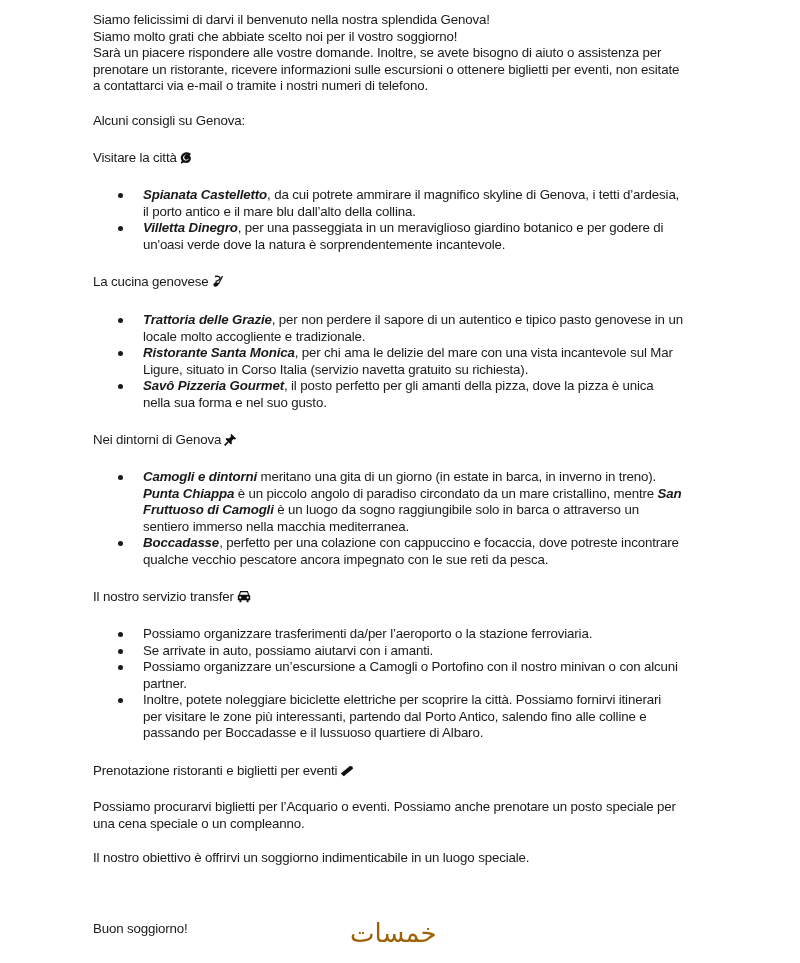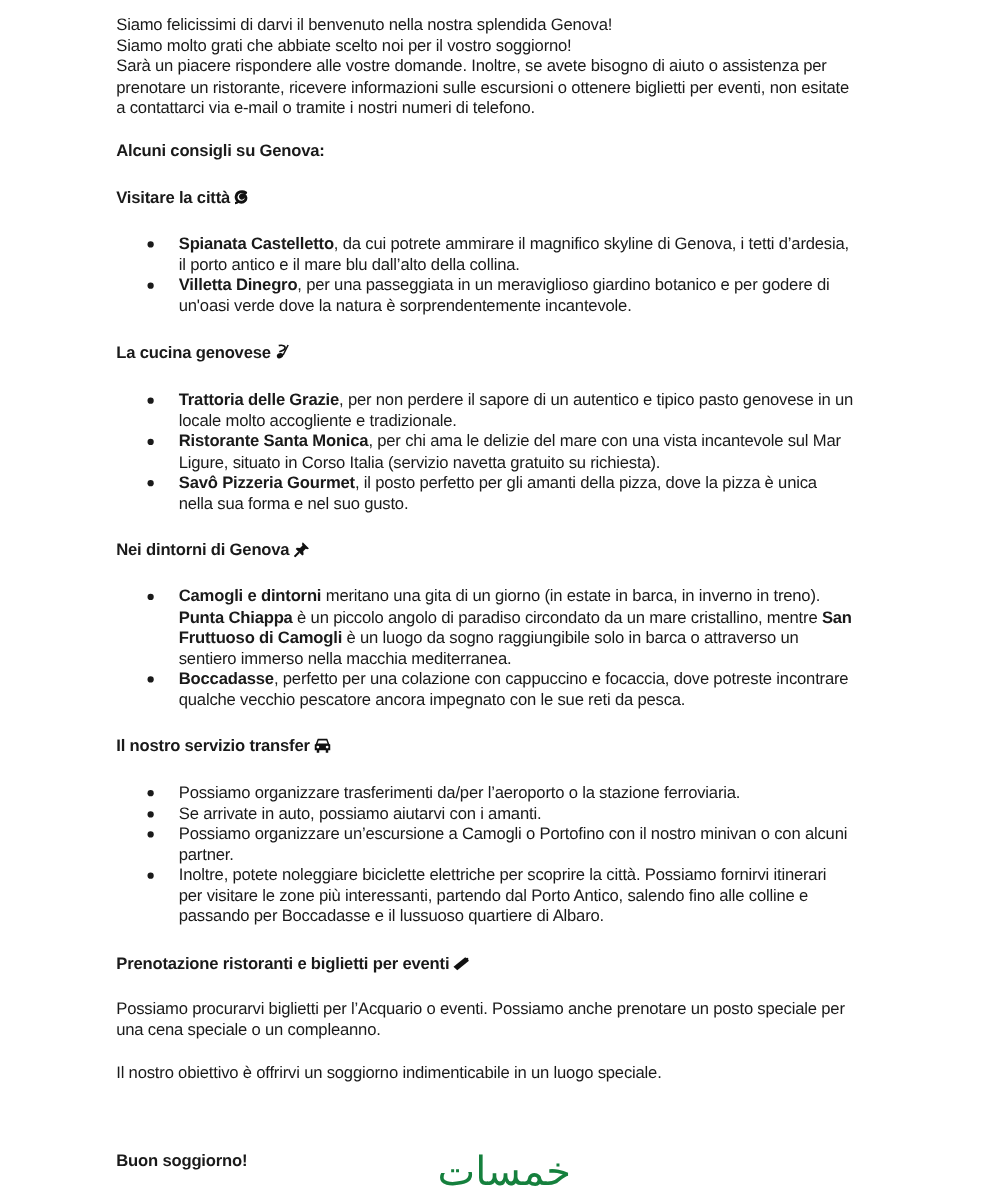--- a/index.html
+++ b/index.html
@@ -24,47 +24,47 @@
     text-align: center;
   }
   .line {
     position: absolute;
     left: 93px;
     white-space: nowrap;
     line-height: 16.5px;
     letter-spacing: -0.15px;
   }
   .heading {
-    font-weight: bold;
+    font-weight: normal;
   }
   .li-text {
     left: 143px;
   }
   .bullet {
     position: absolute;
     left: 118px;
     width: 5px;
     height: 5px;
     border-radius: 50%;
     background: #1a1a1a;
   }
-  b { font-weight: bold; }
+  b { font-weight: bold; font-style: italic; }
   .icon {
     display: inline-block;
     vertical-align: -2px;
     margin-left: 3px;
   }
   .icon svg { display: block; }
   .watermark {
     position: absolute;
     left: 350px;
     top: 918px;
     font-family: "DejaVu Sans", sans-serif;
-    font-size: 32px;
-    color: #15803d;
+    font-size: 26px;
+    color: #a16207;
     letter-spacing: 1px;
   }
 </style>
 </head>
 <body>
 
 <div class="page">
 
   <div class="line" style="top:12px">Siamo felicissimi di darvi il benvenuto nella nostra splendida Genova!</div>
   <div class="line" style="top:28.5px">Siamo molto grati che abbiate scelto noi per il vostro soggiorno!</div>

